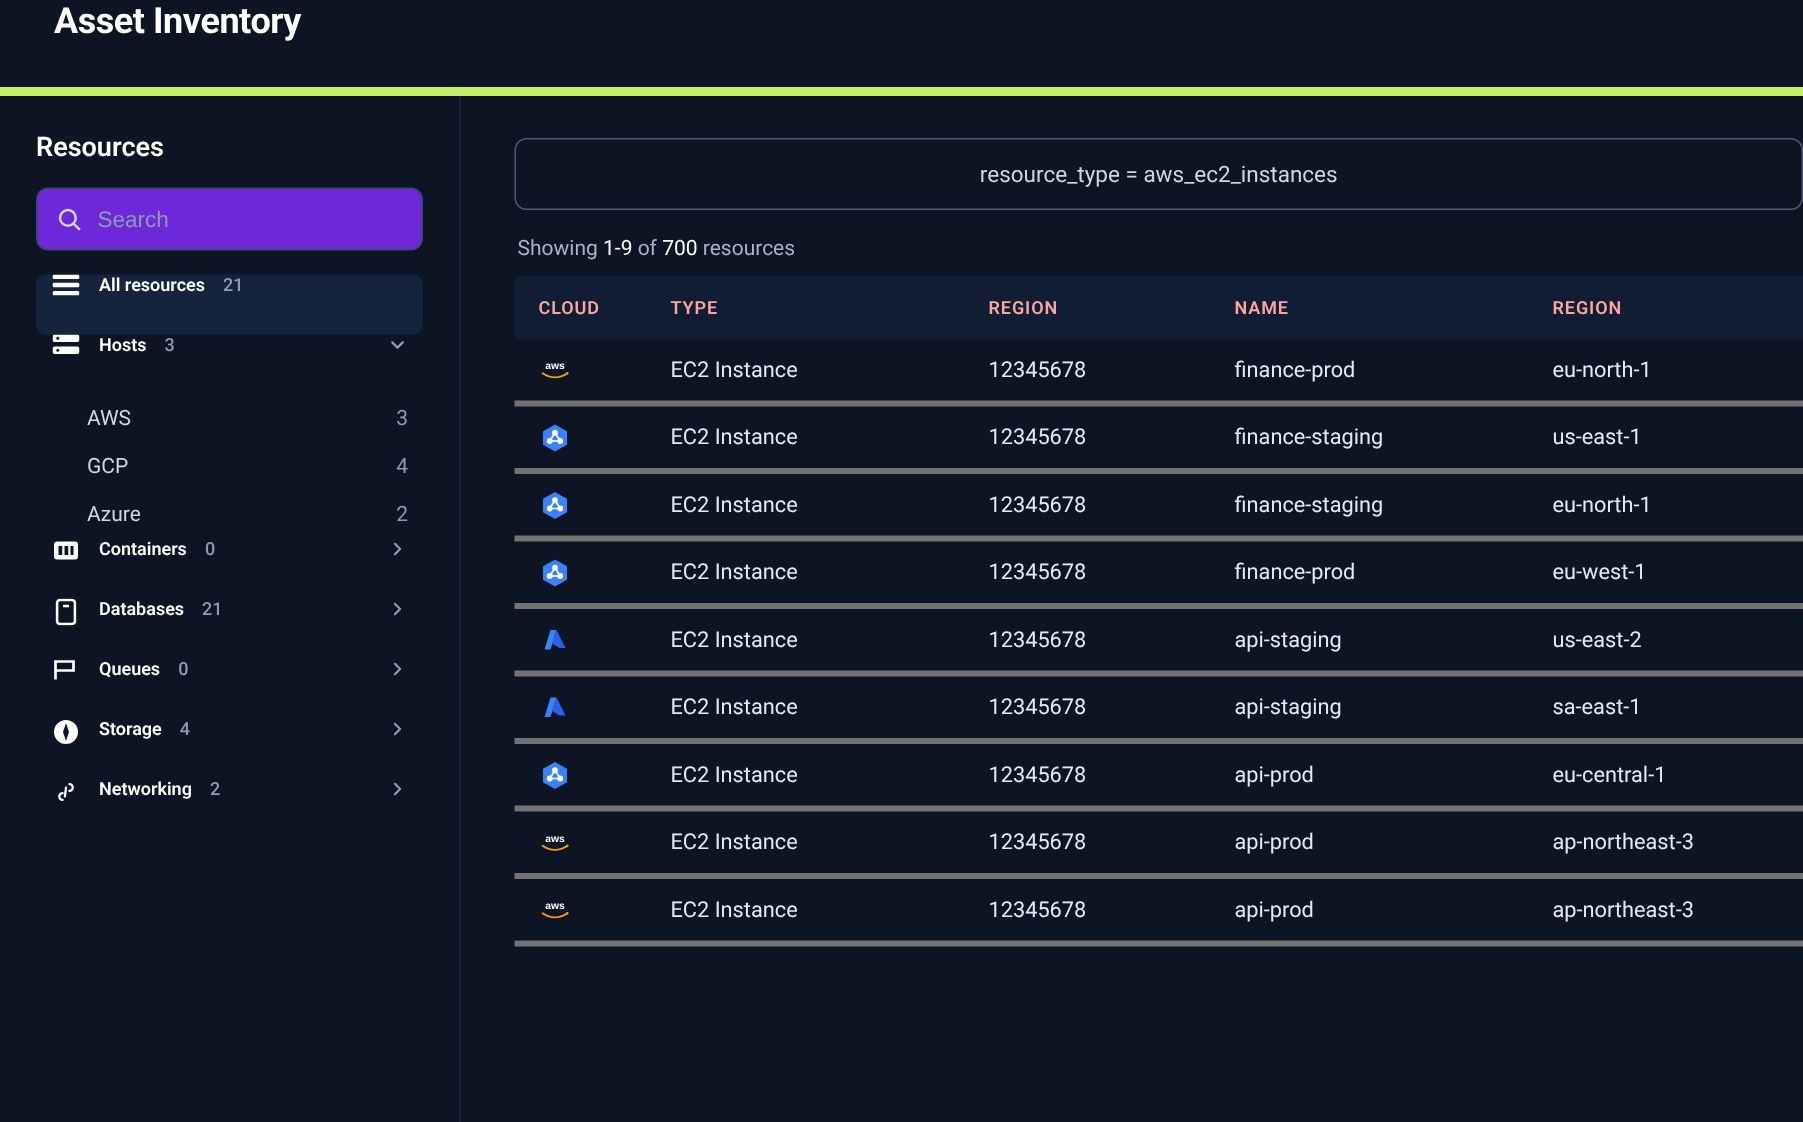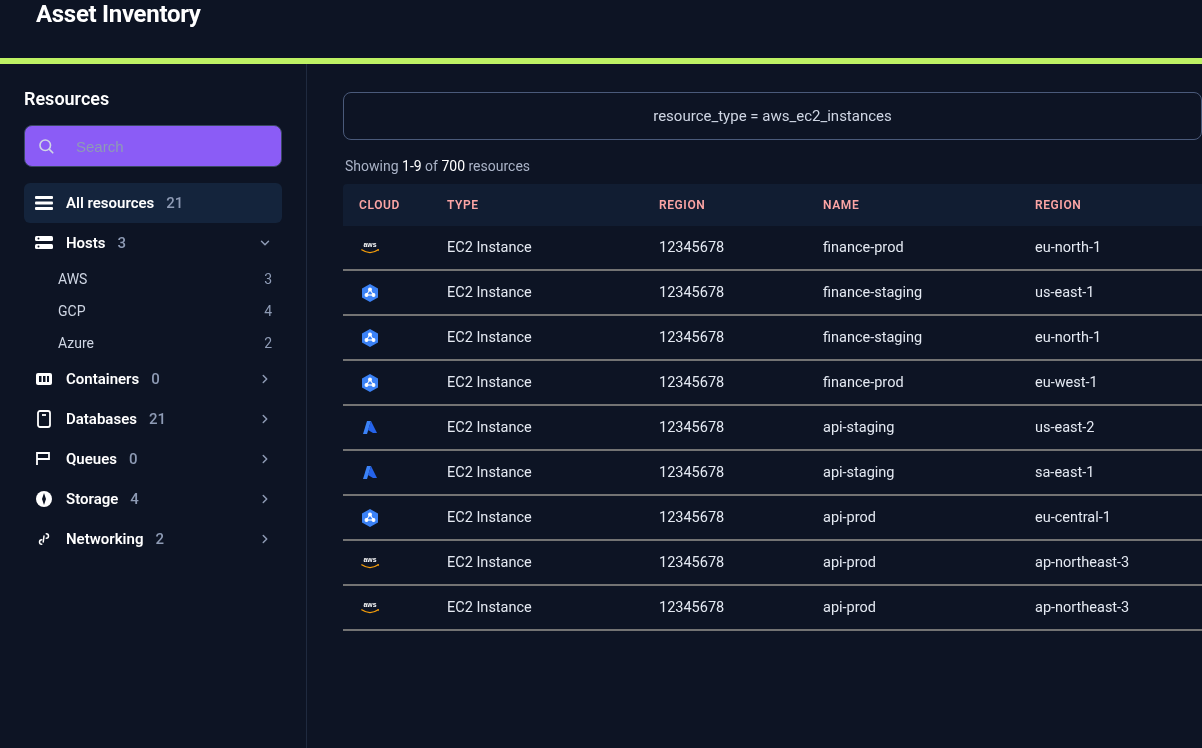--- a/index.html
+++ b/index.html
@@ -41,43 +41,42 @@
     font-weight: 600;
     margin-bottom: 16px;
   }
   .search-box {
     display: flex;
     align-items: center;
     border: 1px solid #3a4862;
     border-radius: 8px;
     height: 42px;
     padding: 0 12px;
-    gap: 21px;
-    background: #8b5cf6;
+    gap: 10px;
+    background: #6d28d9;
     margin-bottom: 16px;
   }
   .search-box input {
     background: transparent;
     border: none;
     outline: none;
     color: #fff;
     font-size: 15px;
     width: 100%;
   }
   .search-box input::placeholder { color: #8e9bb5; }
 
   .nav-item {
     display: flex;
-    align-items: center;
     gap: 12px;
     height: 40px;
     padding: 0 10px;
     border-radius: 6px;
     cursor: pointer;
-    font-size: 15px;
+    font-size: 12px;
   }
   .nav-item .label { font-weight: 600; }
   .nav-item .count { color: #8e9bb5; font-weight: 500; }
   .nav-item.selected { background: #14243c; }
   .nav-item .chev { margin-left: auto; color: #8e9bb5; display:flex; }
   .nav-item .icon { width: 20px; display:flex; justify-content:center; }
 
   .sub-list { margin-left: 30px; }
   .sub-item {
     display: flex;
@@ -135,21 +134,21 @@
     color: #fca5a5;
     font-weight: 600;
     padding-left: 16px;
     border-radius: 4px 0 0 0;
   }
   .trow {
     height: 45px;
     padding-left: 16px;
     font-size: 14.5px;
     color: #e4e9f2;
-    border-bottom: 2px solid #737373;
+    border-bottom: 4px solid #737373;
   }
   .cloud-icon { width:22px; height:22px; display:flex; align-items:center; justify-content:center; }
 
   svg { display:block; }
 </style>
 </head>
 <body>
 
 <div class="header">
   <div class="page-title">Asset Inventory</div>

